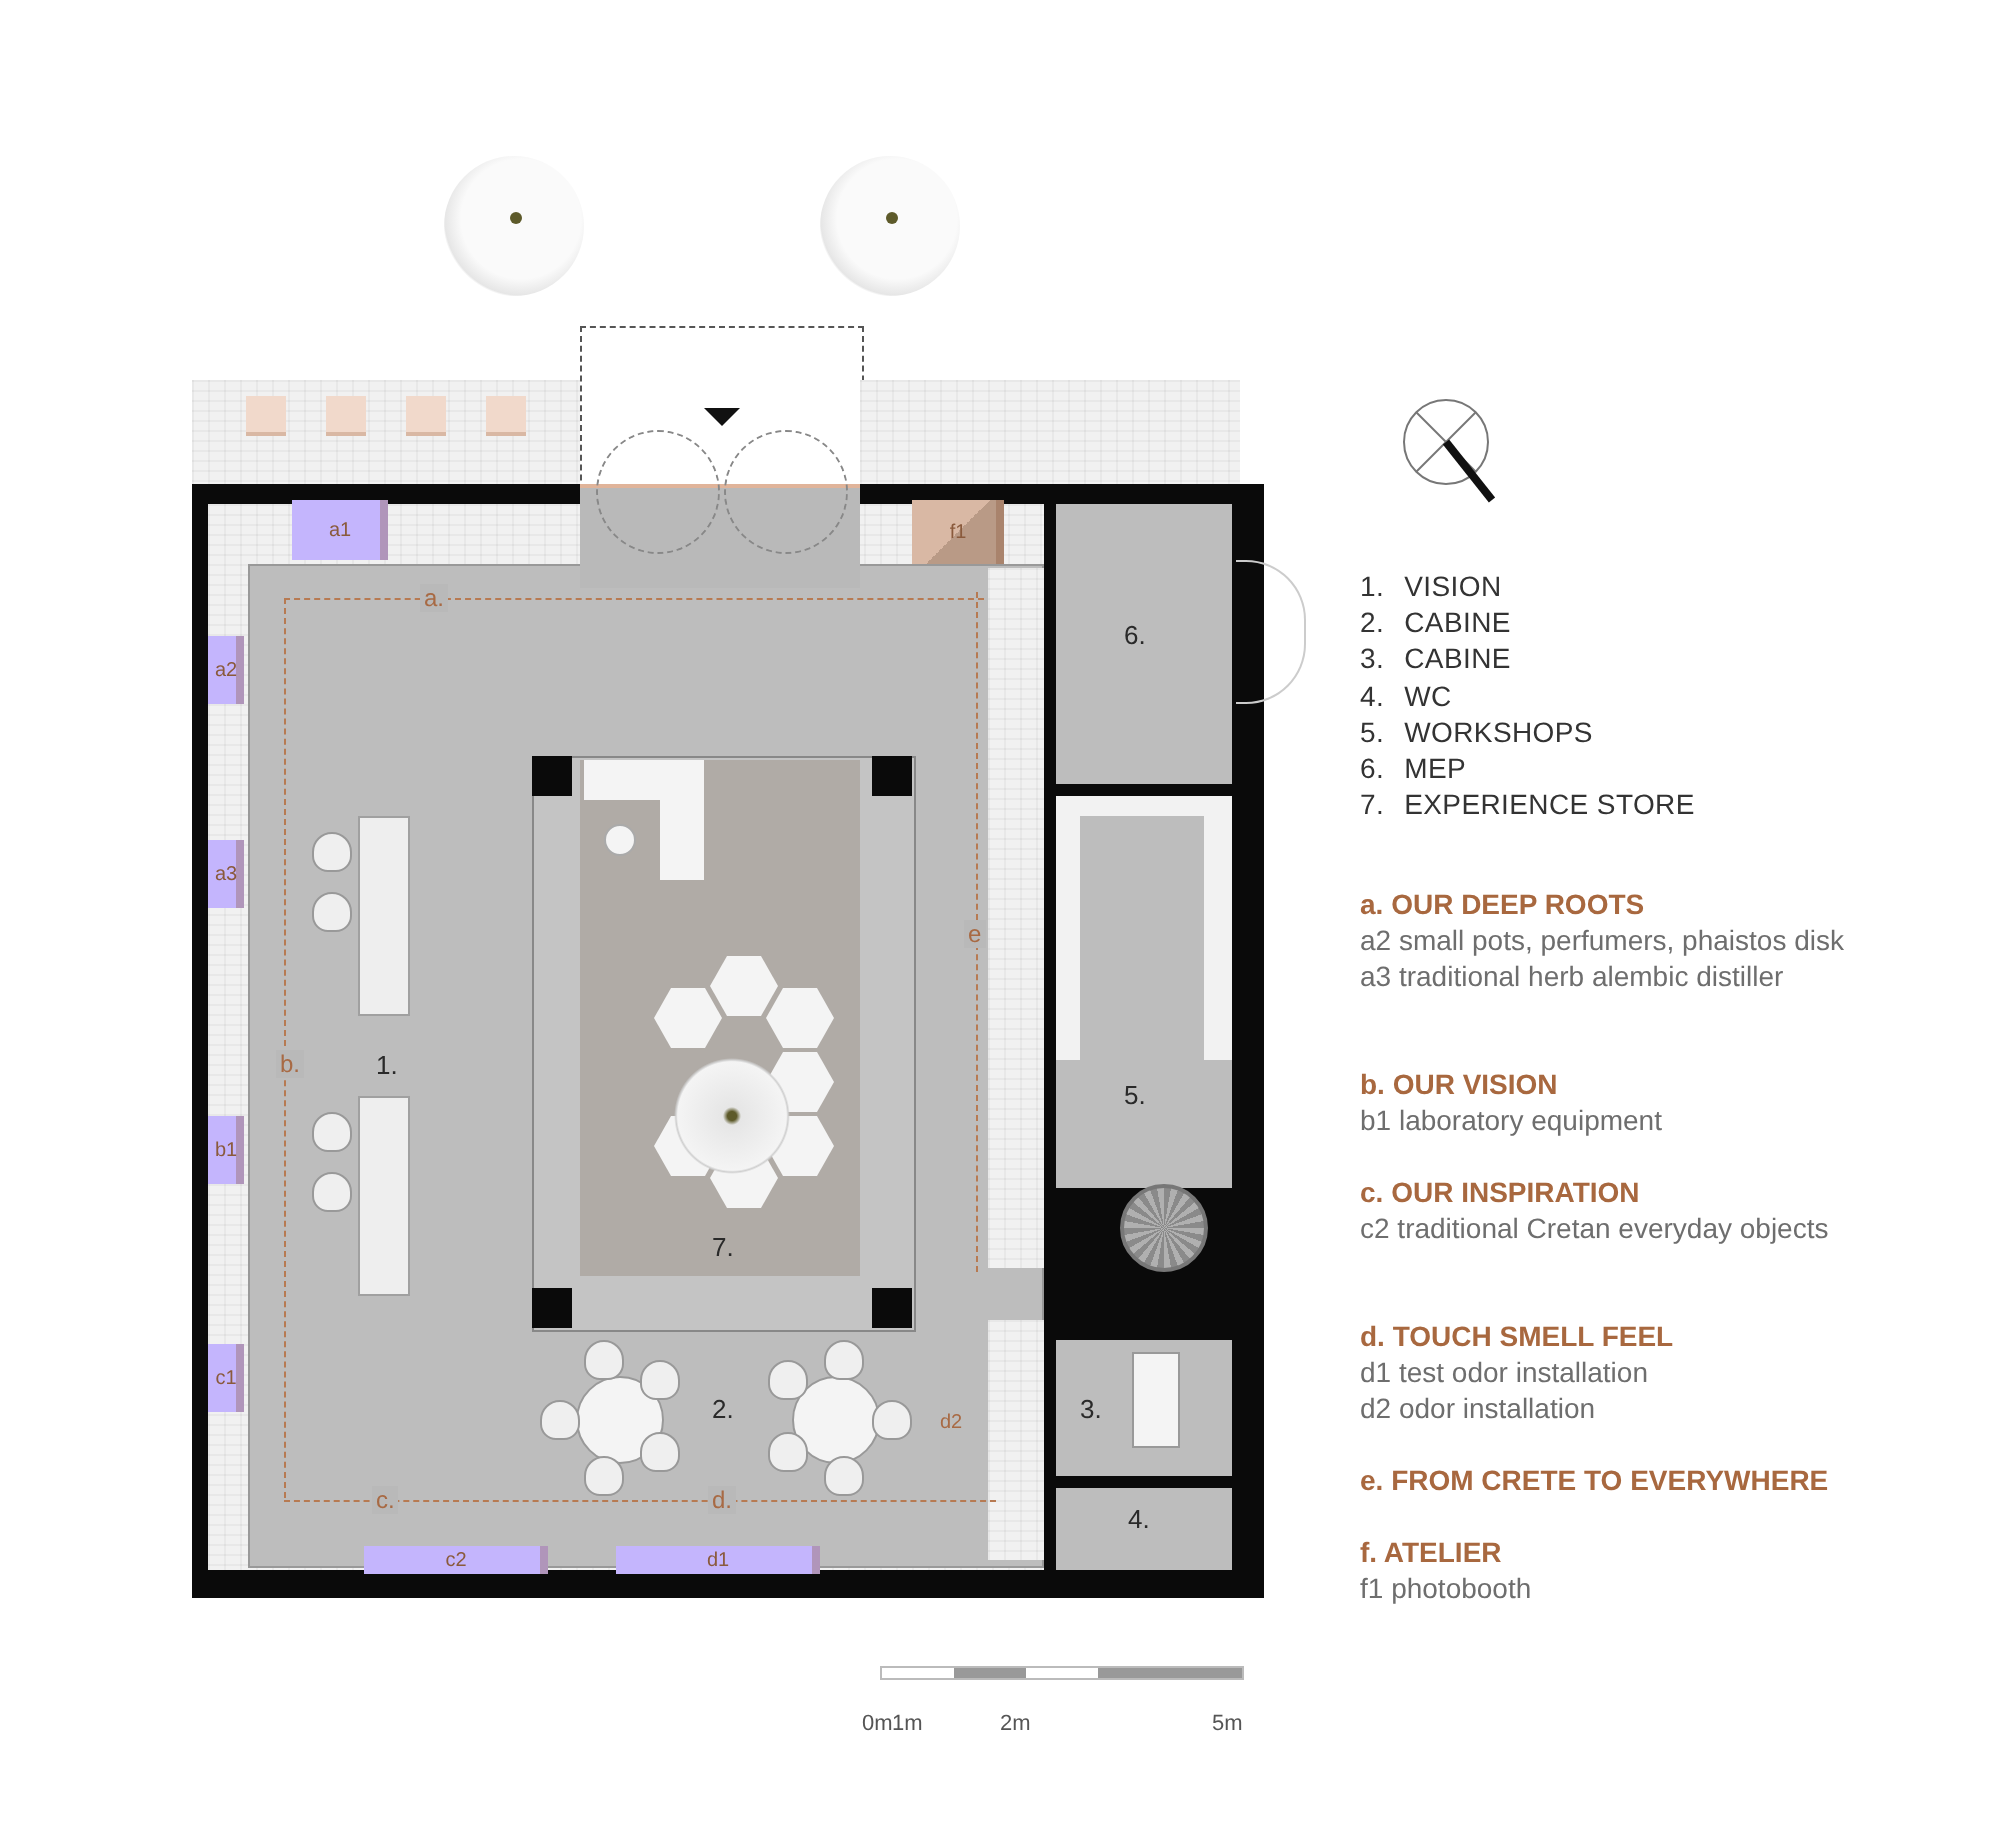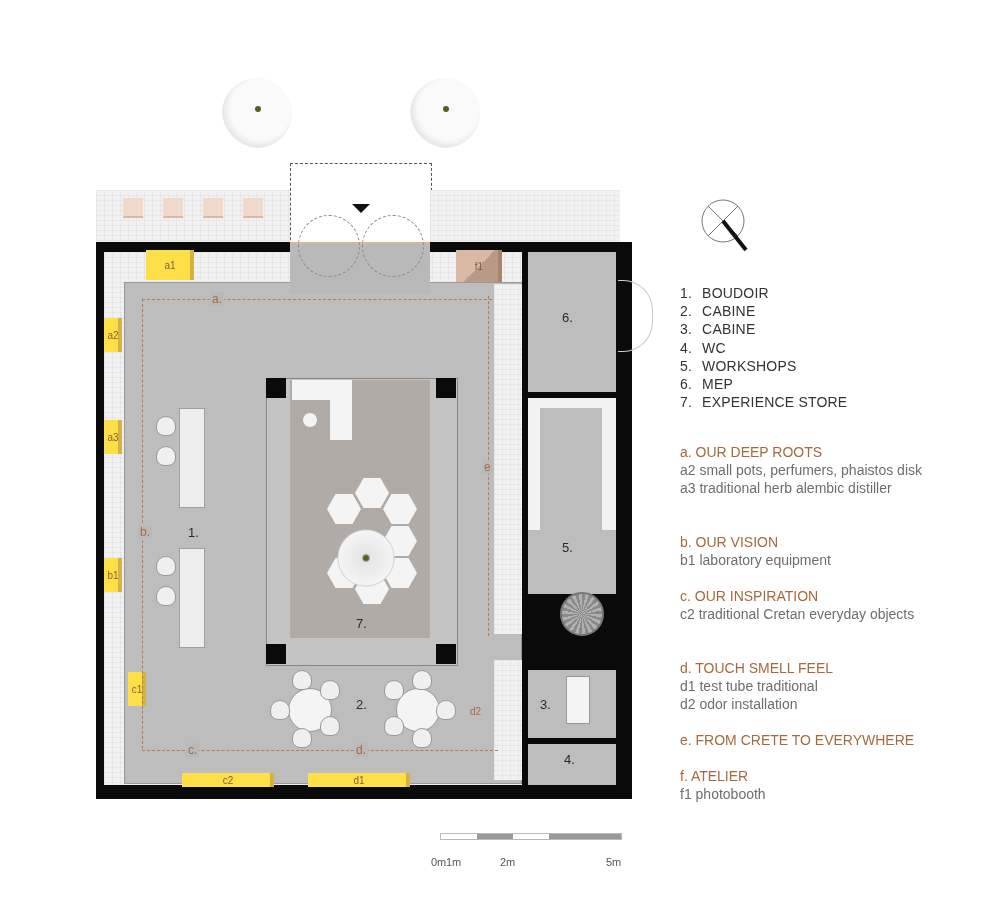--- a/index.html
+++ b/index.html
@@ -4,29 +4,29 @@
 <style>
   html, body { margin:0; padding:0; background:#ffffff; }
   body { width:1000px; height:913px; position:relative; overflow:hidden; font-family:"Liberation Sans", sans-serif; }
   .abs { position:absolute; }
   .wall { position:absolute; background:#0a0a0a; }
   .floor { position:absolute; background:#b9b9b9; }
   .tile { position:absolute; background:#f1f1f1; background-image:
       linear-gradient(90deg, rgba(0,0,0,0.04) 1px, transparent 1px),
       linear-gradient(rgba(0,0,0,0.04) 1px, transparent 1px);
       background-size:8px 5px; }
-  .exhibit { position:absolute; background:#fde047; color:#8a5a3c; font-size:10px; display:flex; align-items:center; justify-content:center; box-shadow: inset -4px 0 0 rgba(140,90,60,0.35); }
+  .exhibit { position:absolute; background:#c4b5fd; color:#8a5a3c; font-size:10px; display:flex; align-items:center; justify-content:center; box-shadow: inset -4px 0 0 rgba(140,90,60,0.35); }
   .room-num { position:absolute; font-size:13px; color:#2a2a2a; }
   .zone-letter { position:absolute; font-size:12px; color:#a86a44; background:#b9b9b9; padding:0 2px; }
   .dash { position:absolute; border-color:#b77a52; border-style:dashed; border-width:0; }
   .legend { position:absolute; left:680px; font-size:14px; color:#333; }
   .legend-rooms { top:284px; line-height:18.2px; letter-spacing:0.2px; }
   .legend-rooms .row span.num { display:inline-block; width:18px; }
   .zone { position:absolute; left:680px; }
-  .zone-title { color:#a8683f; font-weight:normal; font-size:14px; line-height:18px; }
+  .zone-title { color:#a8683f; font-weight:bold; font-size:14px; line-height:18px; }
   .zone-item { color:#6e6e6e; font-size:14px; line-height:18px; }
   .chair { position:absolute; width:18px; height:18px; background:#efefef; border:1px solid #999; border-radius:50% 50% 40% 40%; }
   .table-round { position:absolute; width:42px; height:42px; border-radius:50%; background:#f4f4f4; border:1px solid #999; }
   .hex { position:absolute; width:34px; height:30px; background:#f4f4f4; clip-path: polygon(25% 0,75% 0,100% 50%,75% 100%,25% 100%,0 50%); }
   .pillar { position:absolute; width:20px; height:20px; background:#0a0a0a; }
   .bench { position:absolute; background:#eeeeee; border:1px solid #a0a0a0; }
   .scale-label { position:absolute; font-size:11px; color:#555;margin-top:37px; }
 </style>
 </head>
 <body>
@@ -75,21 +75,21 @@
 <div class="wall" style="left:552px;top:738px;width:66px;height:4px;"></div>
 
 <div class="tile" style="left:494px;top:284px;width:28px;height:350px;"></div>
 <div class="tile" style="left:494px;top:660px;width:28px;height:120px;"></div>
 
 <div class="exhibit" style="left:146px;top:250px;width:48px;height:30px;">a1</div>
 <div class="exhibit" style="left:456px;top:250px;width:46px;height:32px;background:linear-gradient(135deg,#d9b8a4 50%,#b99a86 50%);">f1</div>
 <div class="exhibit" style="left:104px;top:318px;width:18px;height:34px;">a2</div>
 <div class="exhibit" style="left:104px;top:420px;width:18px;height:34px;">a3</div>
 <div class="exhibit" style="left:104px;top:558px;width:18px;height:34px;">b1</div>
-<div class="exhibit" style="left:104px;top:672px;width:18px;height:34px;margin-left:24px;">c1</div>
+<div class="exhibit" style="left:104px;top:672px;width:18px;height:34px;">c1</div>
 <div class="exhibit" style="left:182px;top:773px;width:92px;height:14px;">c2</div>
 <div class="exhibit" style="left:308px;top:773px;width:102px;height:14px;">d1</div>
 <div class="abs" style="left:470px;top:706px;font-size:10px;color:#a86a44;">d2</div>
 
 <div class="dash" style="left:142px;top:299px;width:350px;border-top-width:1px;"></div>
 <div class="dash" style="left:142px;top:299px;height:450px;border-left-width:1px;"></div>
 <div class="dash" style="left:142px;top:750px;width:356px;border-top-width:1px;"></div>
 <div class="dash" style="left:488px;top:296px;height:340px;border-left-width:1px;"></div>
 <div class="zone-letter" style="left:210px;top:292px;">a.</div>
 <div class="zone-letter" style="left:138px;top:525px;">b.</div>
@@ -146,21 +146,21 @@
 <div class="abs" style="left:700px;top:198px;width:46px;height:46px;">
   <svg width="60" height="60" viewBox="0 0 60 60">
     <circle cx="23" cy="23" r="21" fill="none" stroke="#777" stroke-width="1"></circle>
     <line x1="8" y1="8" x2="38" y2="38" stroke="#777" stroke-width="1"></line>
     <line x1="38" y1="8" x2="8" y2="38" stroke="#777" stroke-width="1"></line>
     <line x1="23" y1="23" x2="46" y2="52" stroke="#111" stroke-width="4"></line>
   </svg>
 </div>
 
 <div class="legend legend-rooms">
-  <div class="row"><span class="num">1.</span> <span>BOUDOIR</span></div>
+  <div class="row"><span class="num">1.</span> <span>VISION</span></div>
   <div class="row"><span class="num">2.</span> <span>CABINE</span></div>
   <div class="row"><span class="num">3.</span> <span>CABINE</span></div>
   <div class="row"><span class="num">4.</span> <span>WC</span></div>
   <div class="row"><span class="num">5.</span> <span>WORKSHOPS</span></div>
   <div class="row"><span class="num">6.</span> <span>MEP</span></div>
   <div class="row"><span class="num">7.</span> <span>EXPERIENCE STORE</span></div>
 </div>
 
 <div class="zone" style="top:443px;">
   <div class="zone-title">a.  OUR DEEP ROOTS</div>
@@ -170,21 +170,21 @@
 <div class="zone" style="top:533px;">
   <div class="zone-title">b.  OUR VISION</div>
   <div class="zone-item">b1 laboratory equipment</div>
 </div>
 <div class="zone" style="top:587px;">
   <div class="zone-title">c.  OUR INSPIRATION</div>
   <div class="zone-item">c2 traditional Cretan everyday objects</div>
 </div>
 <div class="zone" style="top:659px;">
   <div class="zone-title">d.  TOUCH  SMELL  FEEL</div>
-  <div class="zone-item">d1 test tube traditional</div>
+  <div class="zone-item">d1 test odor installation</div>
   <div class="zone-item">d2 odor installation</div>
 </div>
 <div class="zone" style="top:731px;">
   <div class="zone-title">e.  FROM CRETE TO EVERYWHERE</div>
 </div>
 <div class="zone" style="top:767px;">
   <div class="zone-title">f.  ATELIER</div>
   <div class="zone-item">f1 photobooth</div>
 </div>
 

